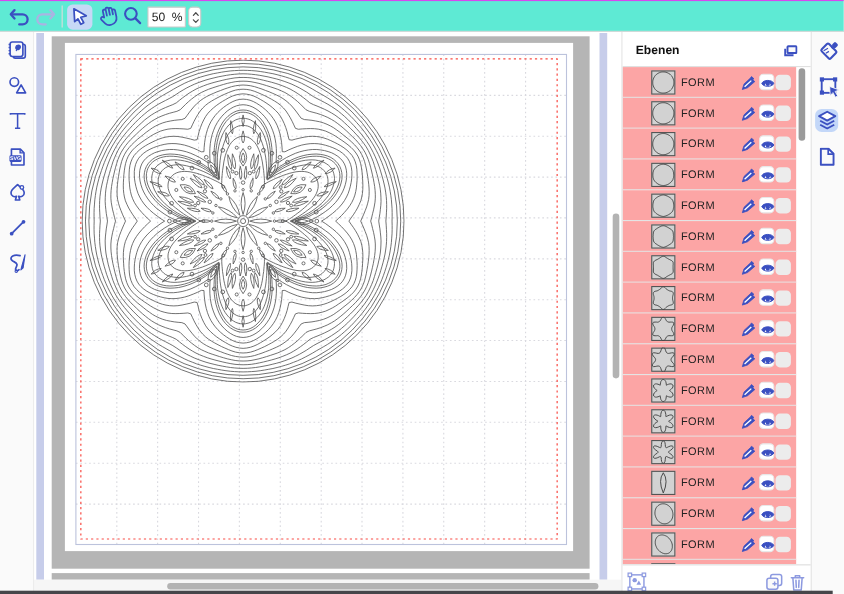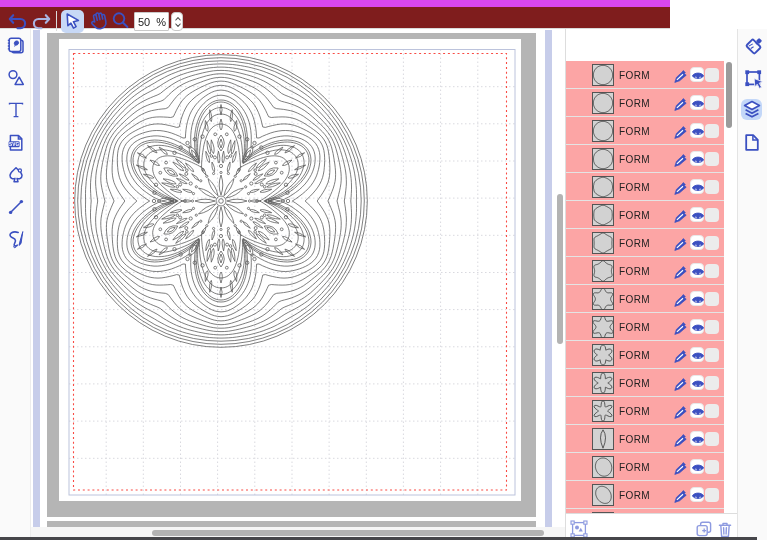--- a/index.html
+++ b/index.html
@@ -1,15 +1,15 @@
 <!DOCTYPE html>
 <html><head><meta charset="utf-8"><style>
 *{margin:0;padding:0;box-sizing:border-box}
 html,body{width:767px;height:540px;overflow:hidden;font-family:"Liberation Sans",sans-serif;background:#fff}
-#topbar{position:absolute;left:0;top:0;width:670px;height:29px;background:#7f1d1d;border-top:7px solid #d946ef;border-bottom:1px solid #d9d9d9;z-index:5}
+#topbar{position:absolute;left:0;top:0;width:767px;height:29px;background:#5eead4;border-top:1px solid #d946ef;border-bottom:1px solid #d9d9d9;z-index:5}
 #topbar .ic{position:absolute;top:3px}
 .sep{position:absolute;left:56px;top:4px;width:1px;height:20px;background:#dcdcdc}
 #selbtn{position:absolute;left:61px;top:2.5px;width:23px;height:23px;background:#c7d8f6;border-radius:5px}
 #zoominp{position:absolute;left:134px;top:4.5px;width:35px;height:19px;background:#fff;border:1px solid #c9c9c9;border-radius:1px;font-size:11px;color:#222}
 #zoominp .n{position:absolute;left:3px;top:3px} #zoominp .p{position:absolute;right:2px;top:3px}
 #stepper{position:absolute;left:171px;top:4.5px;width:12px;height:19px;background:#fff;border:1px solid #c9c9c9;border-radius:4px}
 #leftbar{position:absolute;left:0;top:29px;width:31px;height:511px;background:#fafafa;border-right:1px solid #ececec;z-index:4}
 #leftbar .ic{position:absolute;left:6px}
 #canvas{position:absolute;left:31px;top:29px;width:534px;height:511px;background:#fff;overflow:hidden}
 .peri{position:absolute;top:1px;width:7px;height:497px;background:#c7cdea}
@@ -403,20 +403,27 @@
 <circle cx="174.5" cy="154.4" r="1.10"></circle>
 <circle cx="175.5" cy="147.0" r="1.10"></circle>
 <circle cx="174.5" cy="139.6" r="1.10"></circle>
 <circle cx="171.7" cy="132.8" r="1.10"></circle>
 <circle cx="167.2" cy="126.8" r="1.10"></circle>
 <circle cx="161.2" cy="122.3" r="1.10"></circle>
 <circle cx="154.4" cy="119.5" r="1.10"></circle>
 </g>
   </svg>
 <div id="panel">
+ <div id="phead">
+      <b>Ebenen</b>
+      <span class="hic"><svg width="13" height="11" viewBox="0 0 13 11" style="">
+          <path d="M1.8 3.4 V9.2 H9.4" fill="none" stroke="#3b50c1" stroke-width="1.7"></path>
+          <rect x="3.9" y="1.0" width="8.2" height="6.2" rx="0.8" fill="#fafafa" stroke="#3b50c1" stroke-width="1.8"></rect>
+        </svg></span>
+    </div>
  <div id="plist">
 <div class="row">
         <div class="thumb">
           <svg width="22" height="22" viewBox="0 0 22 22">
             <path d="M20.6 11.0L20.6 10.2L20.5 9.3L20.3 8.5L20.0 7.7L19.7 6.9L19.3 6.2L18.9 5.5L18.4 4.8L17.8 4.2L17.2 3.6L16.5 3.1L15.8 2.7L15.1 2.3L14.3 2.0L13.5 1.7L12.7 1.5L11.8 1.4L11.0 1.4L10.2 1.4L9.3 1.5L8.5 1.7L7.7 2.0L6.9 2.3L6.2 2.7L5.5 3.1L4.8 3.6L4.2 4.2L3.6 4.8L3.1 5.5L2.7 6.2L2.3 6.9L2.0 7.7L1.7 8.5L1.5 9.3L1.4 10.2L1.4 11.0L1.4 11.8L1.5 12.7L1.7 13.5L2.0 14.3L2.3 15.1L2.7 15.8L3.1 16.5L3.6 17.2L4.2 17.8L4.8 18.4L5.5 18.9L6.2 19.3L6.9 19.7L7.7 20.0L8.5 20.3L9.3 20.5L10.2 20.6L11.0 20.6L11.8 20.6L12.7 20.5L13.5 20.3L14.3 20.0L15.1 19.7L15.8 19.3L16.5 18.9L17.2 18.4L17.8 17.8L18.4 17.2L18.9 16.5L19.3 15.8L19.7 15.1L20.0 14.3L20.3 13.5L20.5 12.7L20.6 11.8Z" fill="none" stroke="#4a4a4a" stroke-width="0.9"></path>
           </svg>
         </div>
         <span class="fname">FORM</span>
         <span class="pen"><svg width="13" height="13" viewBox="0 0 13 13" style="">
             <path d="M0.8 12.4 L2.4 7.4 L8.2 2.0 L9.2 0.6 L11.4 2.6 L10.2 3.5 L12.2 5.2 L5.6 10.8 Z" fill="#3b50c1" stroke="#3b50c1" stroke-width="0.7" stroke-linejoin="round"></path>

